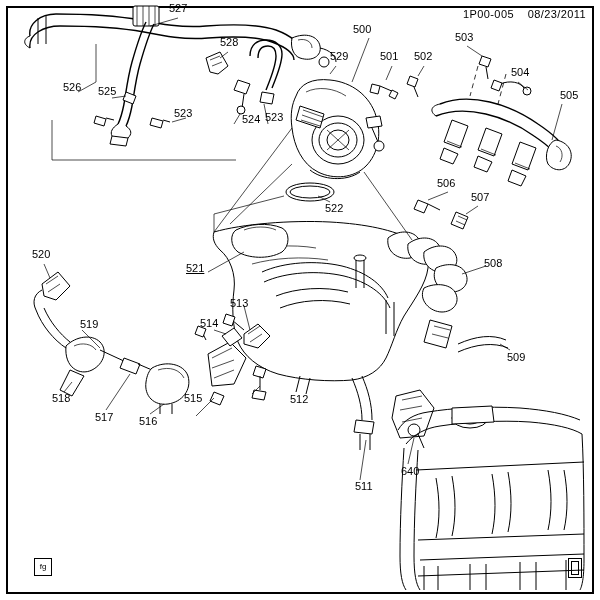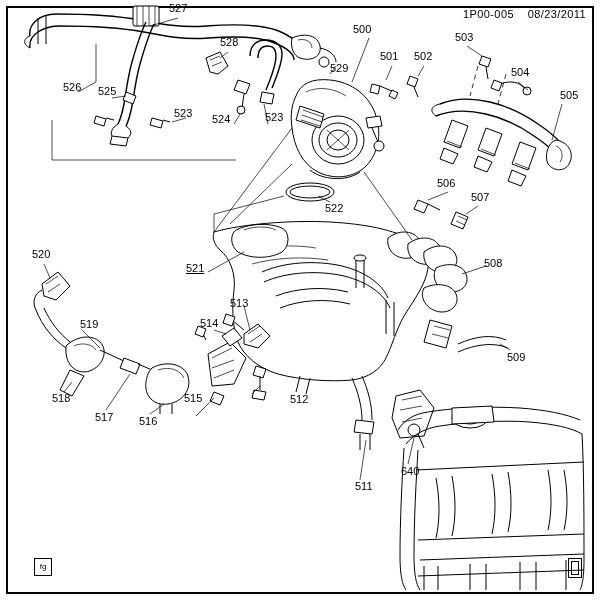--- a/index.html
+++ b/index.html
@@ -295,23 +295,23 @@
   <div class="lbl" style="left:184px;top:392px;">515</div>
   <div class="lbl" style="left:139px;top:415px;">516</div>
   <div class="lbl" style="left:95px;top:411px;">517</div>
   <div class="lbl" style="left:52px;top:392px;">518</div>
   <div class="lbl" style="left:80px;top:318px;">519</div>
   <div class="lbl" style="left:32px;top:248px;">520</div>
   <div class="lbl" style="left:186px;top:262px;text-decoration:underline;">521</div>
   <div class="lbl" style="left:325px;top:202px;">522</div>
   <div class="lbl" style="left:174px;top:107px;">523</div>
   <div class="lbl" style="left:265px;top:111px;">523</div>
-  <div class="lbl" style="left:212px;top:113px;">524</div>
+  <div class="lbl" style="left:242px;top:113px;">524</div>
   <div class="lbl" style="left:98px;top:85px;">525</div>
   <div class="lbl" style="left:63px;top:81px;">526</div>
   <div class="lbl" style="left:169px;top:2px;">527</div>
   <div class="lbl" style="left:220px;top:36px;">528</div>
-  <div class="lbl" style="left:330px;top:50px;margin-top:12px;">529</div>
+  <div class="lbl" style="left:330px;top:50px;">529</div>
 
   <div class="cornerbox">fg</div>
   <div class="cornerbox2"></div>
 
 </div>
 
 </body></html>

